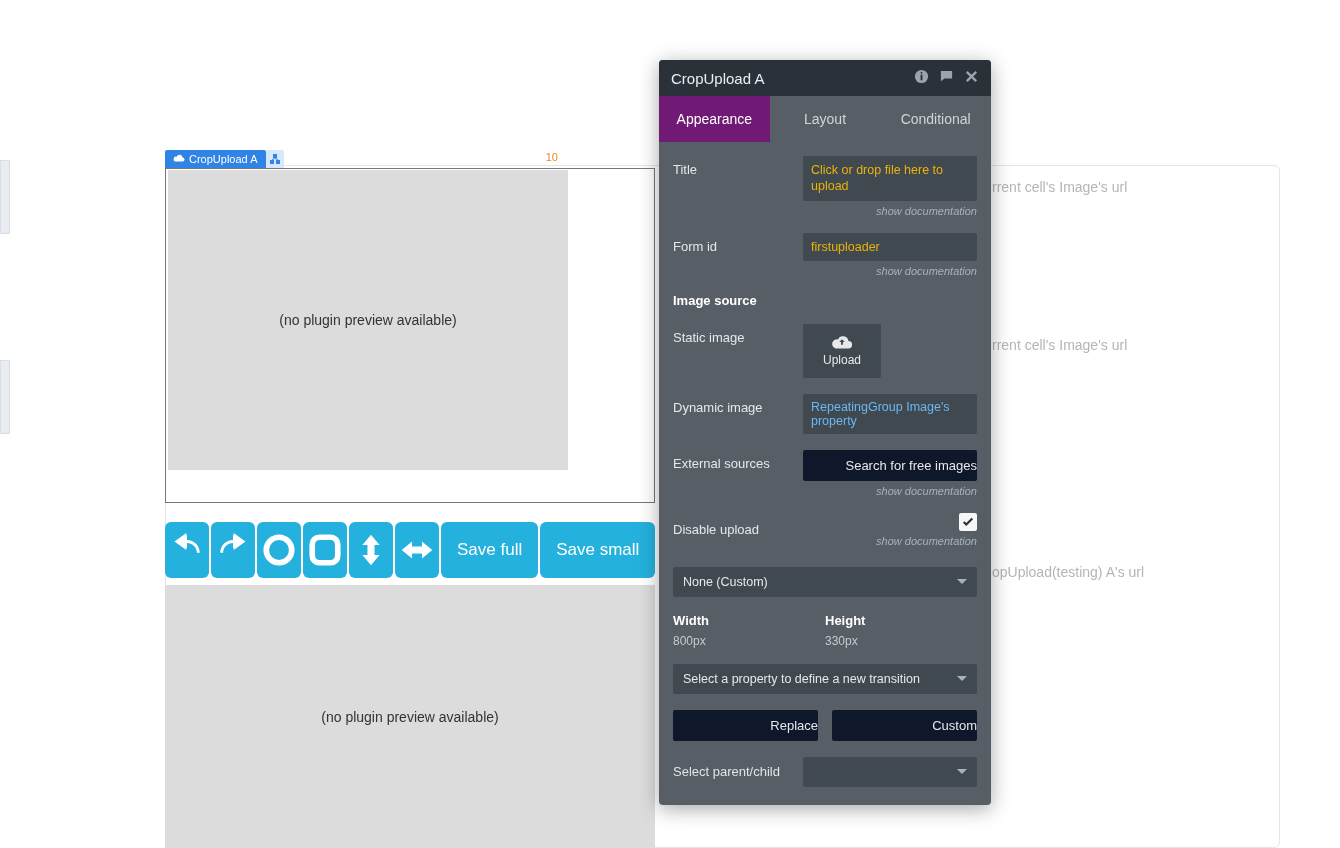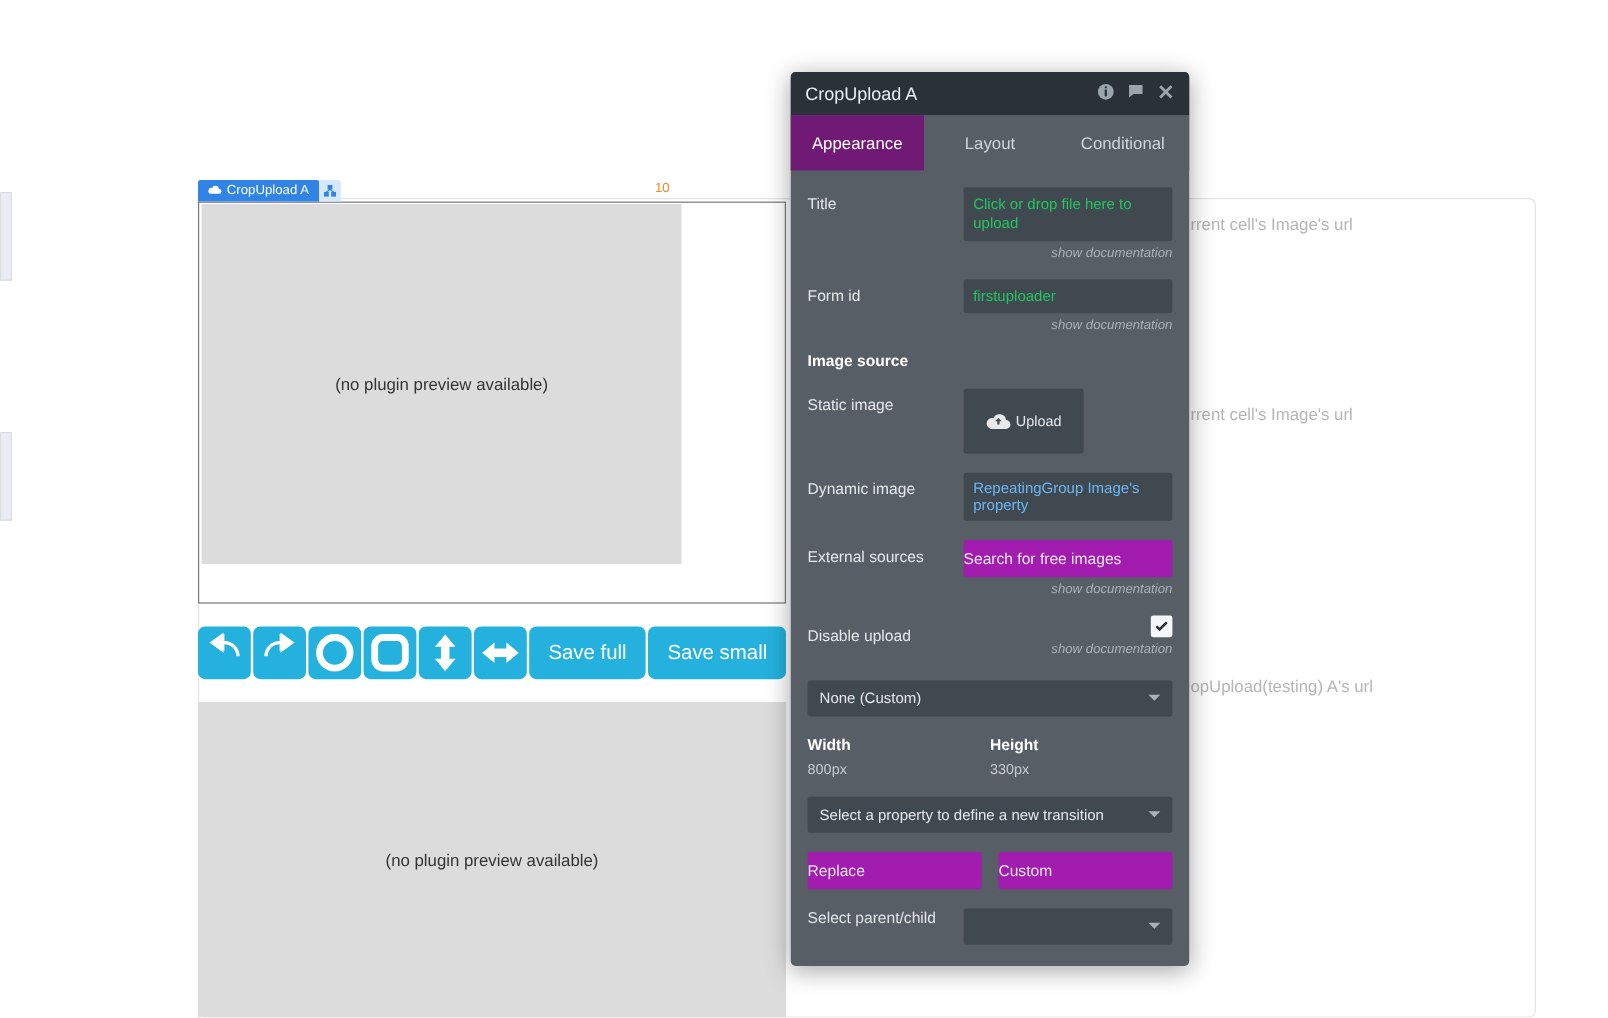--- a/index.html
+++ b/index.html
@@ -15,21 +15,21 @@
 
   
   .plugin-preview { position: absolute; background: #dcdcdc; display: flex; align-items: center; justify-content: center; color: #333; font-size: 14px; }
   .plugin-preview.outer1 { left: 165px; top: 168px; width: 490px; height: 335px; border: 1px solid #777; background: #fff; }
   .plugin-preview.inner1 { left: 168px; top: 170px; width: 400px; height: 300px; }
   .plugin-preview.outer2 { left: 165px; top: 585px; width: 490px; height: 263px; background: #dcdcdc; border: none; }
   .outer1 .selected-widthmark { position:absolute; right:96px; top:-18px; color:#ea8a2a; font-size:11px; }
 
   
   .toolbar-row { position: absolute; left: 165px; top: 522px; display: flex; gap: 2px; align-items: center; }
-  .tbtn { width: 44px; height: 44px; background: #24b1dd; border-radius: 6px; display: flex; align-items: center; justify-content: center; cursor: pointer; }
+  .tbtn { width: 44px; height: 56px; background: #24b1dd; border-radius: 6px; display: flex; align-items: center; justify-content: center; cursor: pointer; }
   .tbtn svg { width: 34px; height: 34px; fill: #fff; stroke: #fff; }
   .tbtn.text { width: auto; padding: 0 16px; color: #fff; font-size: 17px; font-weight: 500; }
 
   
   .cell-label { position: absolute; color: #b5b5b5; font-size: 14px; }
   .cell-label.l1 { left: 992px; top: 179px; }
   .cell-label.l2 { left: 992px; top: 337px; }
   .cell-label.l3 { left: 992px; top: 564px; }
 
   
@@ -41,51 +41,51 @@
 
   .tabs { background: #575e65; display: flex; height: 46px; }
   .tab { flex: 1; display: flex; align-items: center; justify-content: center; font-size: 14px; color: #d0d5d9; cursor: pointer; }
   .tab.active { background: #701a75; color: #fff; border-radius: 0; }
 
   .panel-body { padding: 14px 14px 18px 14px; display: flex; flex-direction: column; gap: 16px; }
   .row { display: flex; align-items: flex-start; gap: 10px; }
   .row .label { width: 120px; color: #e6e8ea; padding-top: 6px; }
   .row .field { flex: 1; display: flex; flex-direction: column; align-items: stretch; gap: 4px; }
   .doc-link { text-align: right; font-size: 11px; color: #aab2b9; font-style: italic; cursor: pointer; }
-  .textinput { background: #414950; color: #22c55e; border: none; border-radius: 2px; padding: 6px 8px; font-size: 12.5px; line-height: 1.3; }
+  .textinput { background: #414950; color: #eab308; border: none; border-radius: 2px; padding: 6px 8px; font-size: 12.5px; line-height: 1.3; }
   .textinput.multi { min-height: 40px; }
 
   .section-heading { color: #fff; font-weight: 600; font-size: 13px; }
 
-  .upload-box { background: #414950; width: 100px; height: 54px; border-radius: 2px; display: flex; flex-direction: row; align-items: center; justify-content: center; cursor: pointer; gap: 3px; }
+  .upload-box { background: #414950; width: 78px; height: 54px; border-radius: 2px; display: flex; flex-direction: column; align-items: center; justify-content: center; cursor: pointer; gap: 3px; }
   .upload-box svg { width: 22px; height: 16px; fill: #e6e8ea; }
   .upload-box span { font-size: 12px; color: #e6e8ea; }
 
   .dyn-chip { background: #414950; border-radius: 2px; padding: 6px 8px; color: #6cb6f2; font-size: 12.5px; }
 
-  .btn { background: #a21caf; color: #e6e8ea; border-radius: 2px; padding: 8px 0; text-align: left; cursor: pointer; font-size: 13px; }
+  .btn { background: #0f172a; color: #e6e8ea; border-radius: 2px; padding: 8px 0; text-align: right; cursor: pointer; font-size: 13px; }
   .btn.fill { flex:1; }
 
   .checkbox-wrap { width: 18px; height: 18px; background: #f5f7f9; border-radius: 2px; display: flex; align-items: center; justify-content: center; margin-left: auto; color:#2b3137; }
   .checkbox-wrap svg { width: 12px; height: 12px; fill: currentColor; }
 
   .styleblock { margin-top: 4px; display:flex; flex-direction:column; gap:10px; }
 
   .dropdown { background: #414950; border-radius: 2px; height: 30px; display: flex; align-items: center; padding: 0 10px; position: relative; cursor: pointer; }
   .dropdown .dd-text { flex: 1; color: #e6e8ea; font-size: 12.5px; }
   .dropdown .dd-caret { width: 0; height: 0; border-left: 5px solid transparent; border-right: 5px solid transparent; border-top: 5px solid #aab2b9; }
 
   .wh-row { display: flex; }
   .wh-col { flex: 1; display: flex; flex-direction: column; gap: 6px; }
   .wh-col .wh-label { color: #fff; font-weight: 600; font-size: 13px; }
   .wh-col .wh-val { color: #c6cacd; font-size: 12px; }
 
   .btn-row { display: flex; gap: 14px; }
 
-  .spc-row { display:flex; align-items:flex-start; gap:10px; }
+  .spc-row { display:flex; align-items:center; gap:10px; }
   .spc-row .label { width:120px; }
   .spc-row .dropdown { flex:1; }
 
   .panel-header-icons svg { width:15px; height:15px; fill:#9aa4ad; }
 
   
   .left-stub { position:absolute; left:0; width:10px; background:#e9edf1; border:1px solid #d9dee3; }
   .left-stub.s1 { top:160px; height:74px; }
   .left-stub.s2 { top:360px; height:74px; }
 </style>

